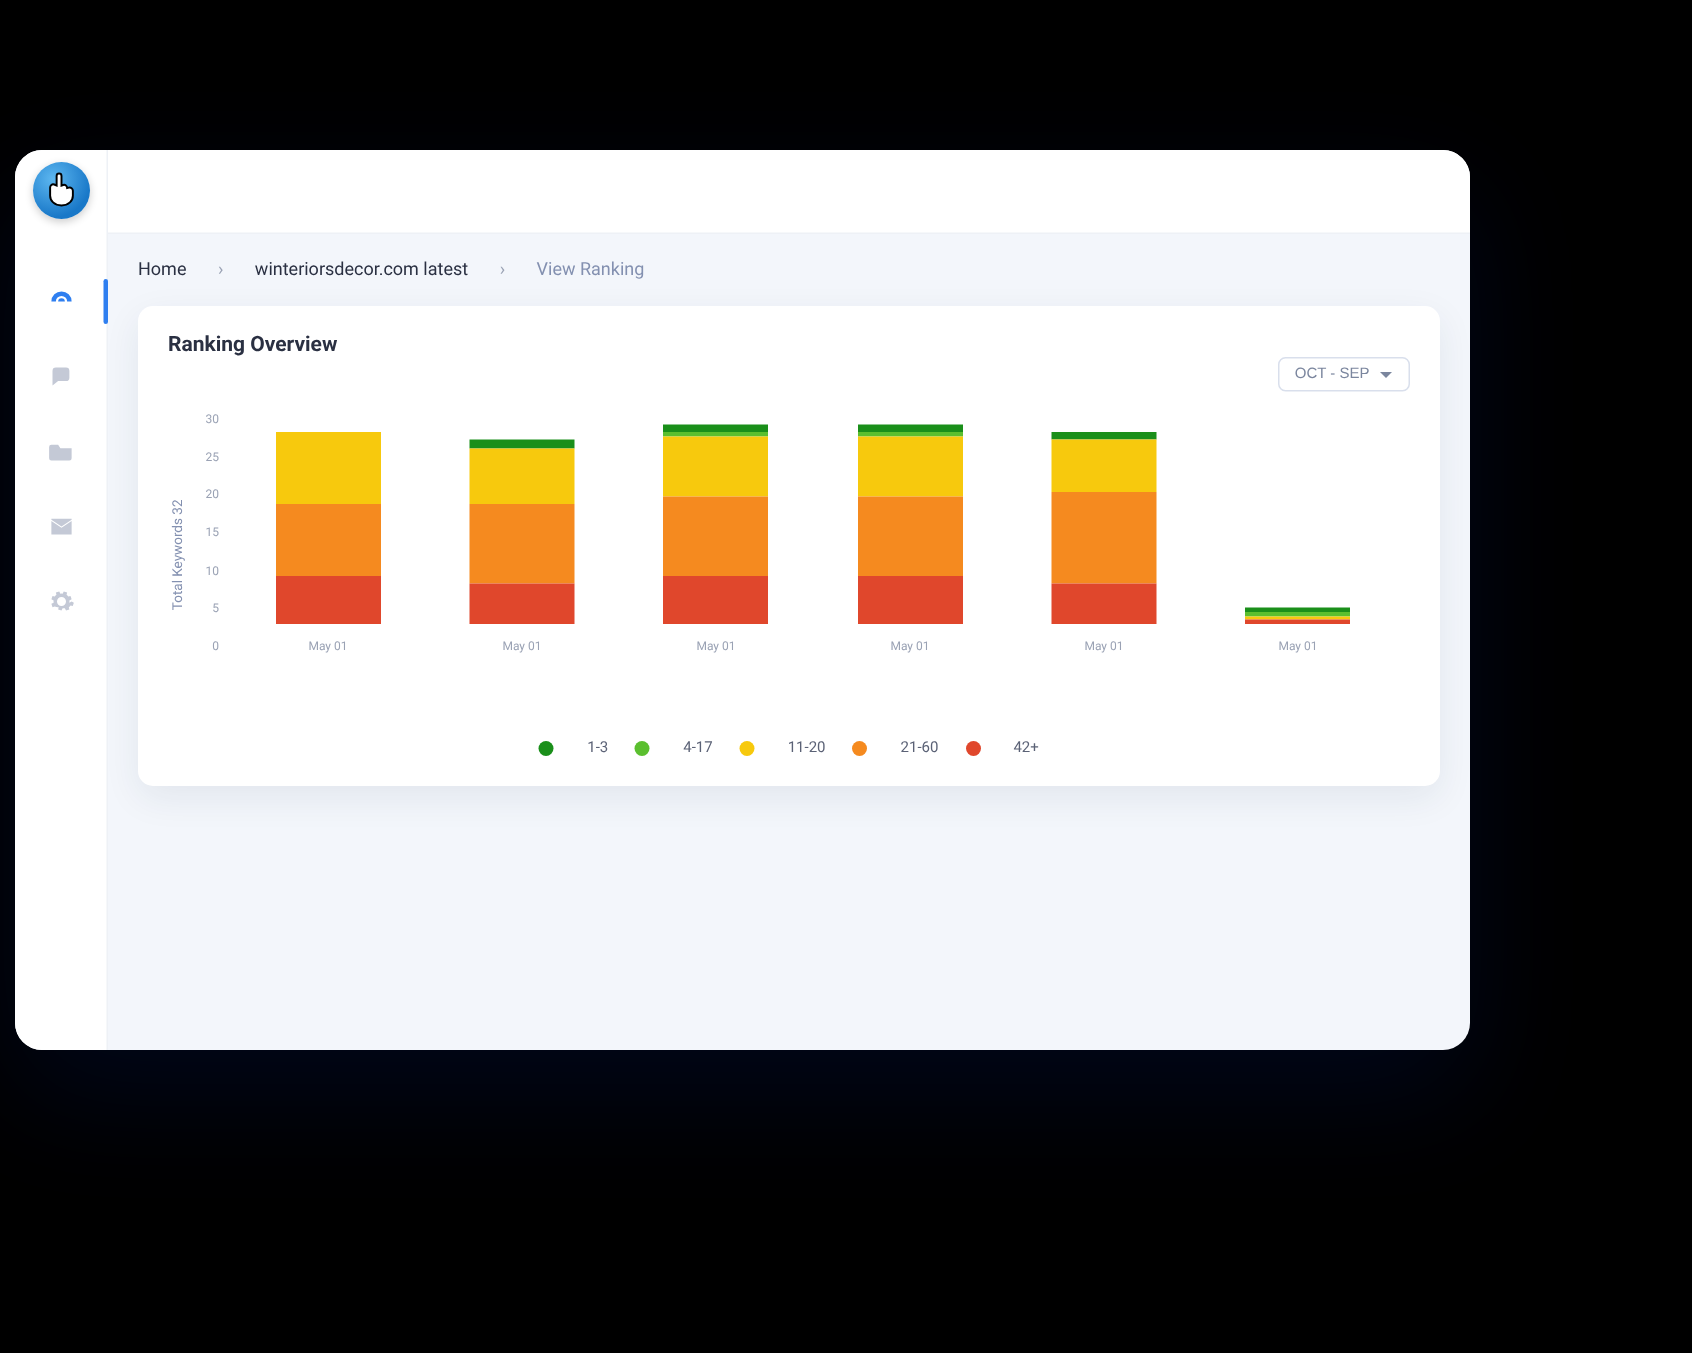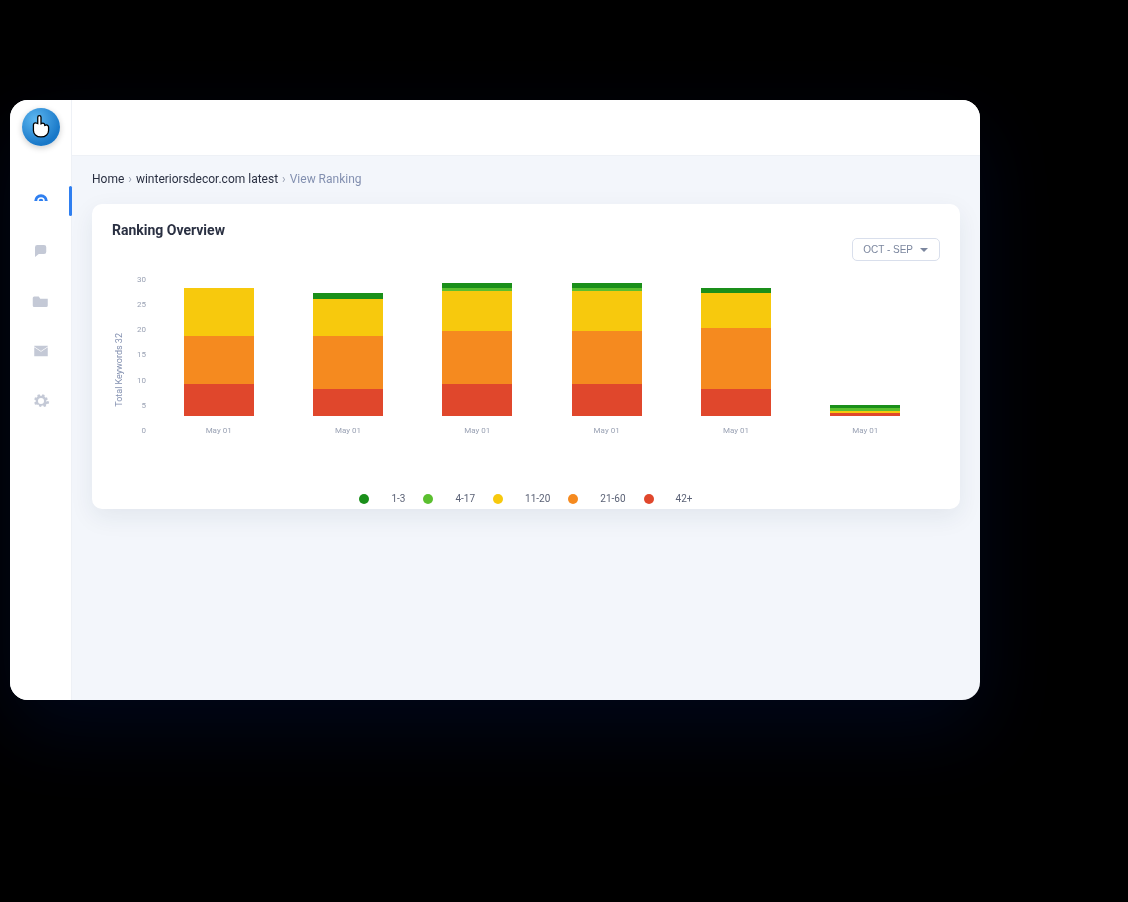--- a/index.html
+++ b/index.html
@@ -58,30 +58,30 @@
   }
   .topbar {
     height:56px;
     background:#fff;
     border-bottom:1px solid #eef1f6;
   }
   .breadcrumb {
     padding:16px 20px 10px 20px;
     font-size:12px;
     color:#2a3042;
-    display:flex; align-items:center; gap:4px;
+    display:flex; align-items:center; gap:21px;
   }
   .breadcrumb .sep { color:#9aa2b4; }
   .breadcrumb .current { color:#8390b0; }
   .content-card {
     margin:8px 20px 20px 20px;
     background:#fff;
     border-radius:10px;
     box-shadow: 0 8px 24px rgba(30,45,80,0.08);
-    padding:18px 20px 5px 20px;
+    padding:18px 20px 20px 20px;
   }
   .card-title { font-size:14px; font-weight:700; color:#2a3042; }
   .controls-row {
     display:flex; justify-content:flex-end; gap:8px; margin-top:6px; flex-wrap:wrap;
   }
   .pill-btn {
     border:1px solid #d9dfec; background:#fff; color:#7b869e;
     font-size:10px; padding:5px 10px; border-radius:5px;
     display:inline-flex; align-items:center; gap:6px; cursor:pointer;
   }

